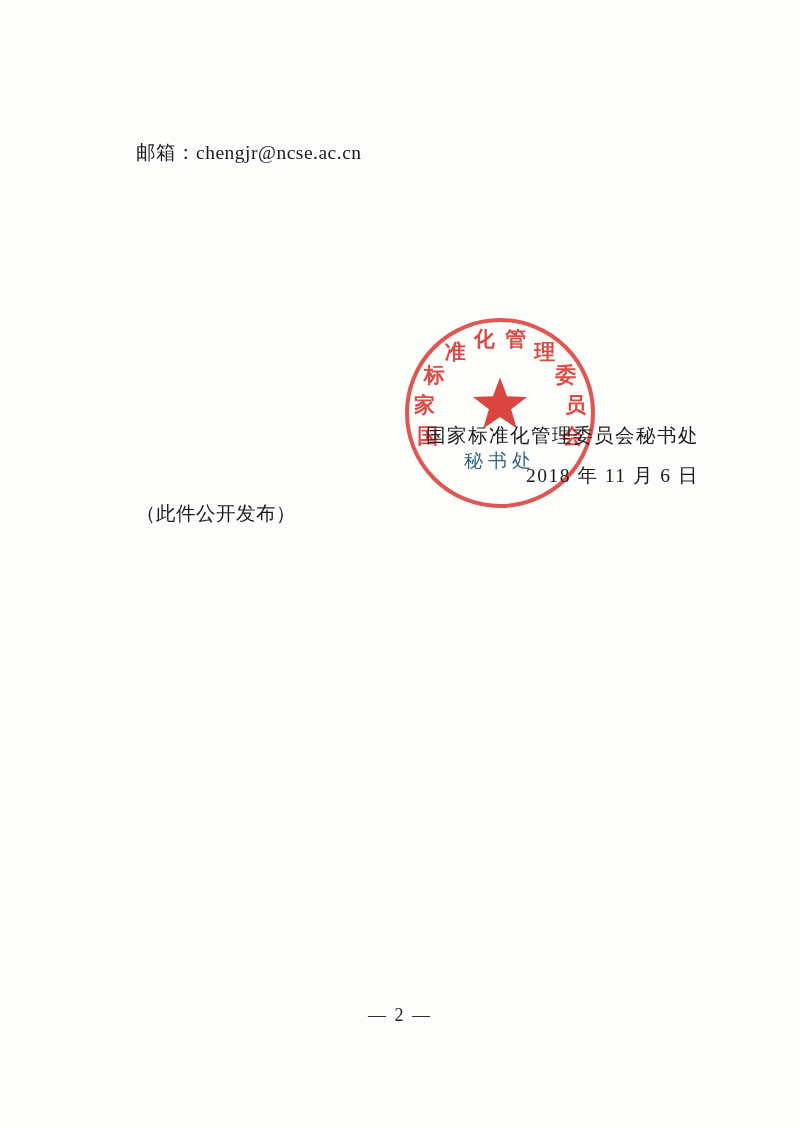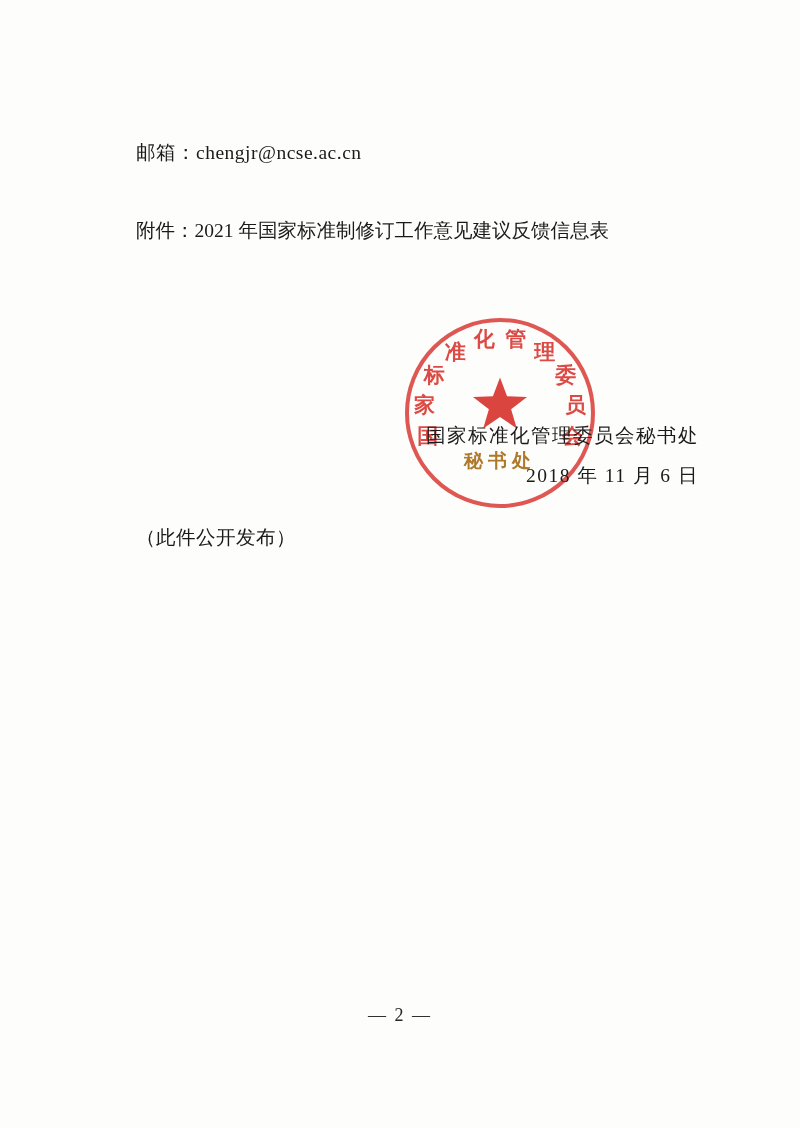--- a/index.html
+++ b/index.html
@@ -57,21 +57,21 @@
     font-size: 19.5px;
     line-height: 32px;
     letter-spacing: 1.5px;
     margin-top: 8px;
     margin-left: 58px;
     white-space: nowrap;
   }
   .public-note {
     position: absolute;
     left: 136px;
-    top: 524px;
+    top: 500px;
     font-size: 19.5px;
     letter-spacing: 0.5px;
     white-space: nowrap;
   }
   .page-number {
     position: absolute;
     left: 0;
     right: 0;
     top: 1005px;
     text-align: center;
@@ -123,36 +123,35 @@
     position: absolute;
     display: block;
     transform: translate(-50%, -50%);
     white-space: nowrap;
   }
   .seal-bottom {
     position: absolute;
     left: 50%;
     top: 130px;
     transform: translateX(-50%);
-    color: #a16207;
+    color: #0c4a6e;
     font-size: 19px;
-    font-weight: bold;
+    font-weight: normal;
     letter-spacing: 5px;
     opacity: 0.85;
     white-space: nowrap;
   }
 </style>
 </head>
 <body>
 
 <div class="page">
 
   <div class="doc-body">
     <div class="line">邮箱：chengjr@ncse.ac.cn</div>
-    <div class="attachment">附件：2021 年国家标准制修订工作意见建议反馈信息表</div>
   </div>
 
   <div class="seal">
     <div class="seal-ring"></div>
 
     <div class="seal-arc-char">
       <span style="transform: translate(-50%,-50%) rotate(-108deg) translate(0,-76px) rotate(108deg);">国</span>
       <span style="transform: translate(-50%,-50%) rotate(-84deg) translate(0,-76px) rotate(84deg);">家</span>
       <span style="transform: translate(-50%,-50%) rotate(-60deg) translate(0,-76px) rotate(60deg);">标</span>
       <span style="transform: translate(-50%,-50%) rotate(-36deg) translate(0,-76px) rotate(36deg);">准</span>

